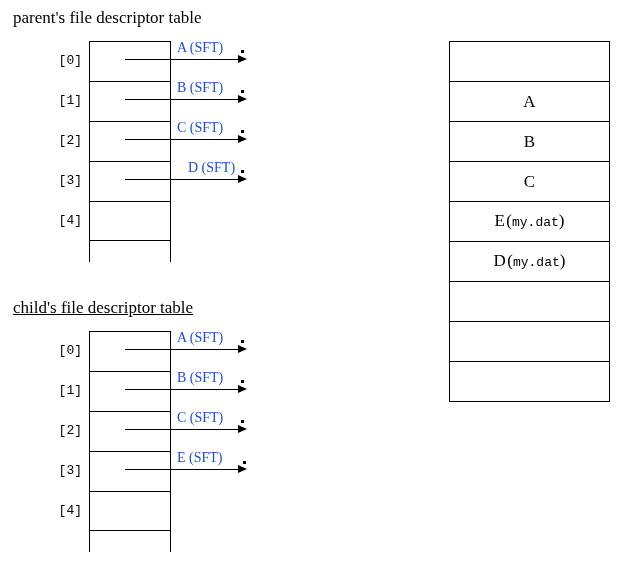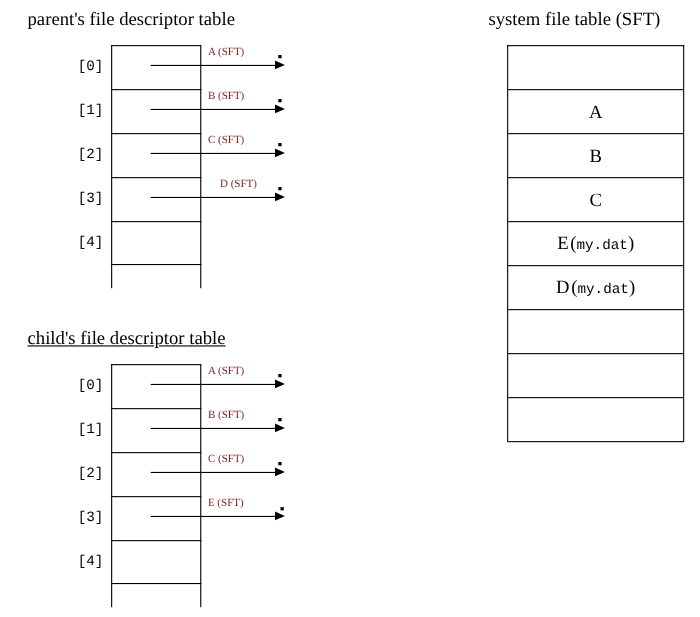--- a/index.html
+++ b/index.html
@@ -11,21 +11,21 @@
   body {
     width: 636px;
     height: 561px;
     position: relative;
     overflow: hidden;
     font-family: "Liberation Serif", serif;
     color: #000000;
   }
   .canvas {
     position: absolute;
-    left: 12px; top: 0;
+    left: 0; top: 0;
     width: 621px;
     height: 561px;
   }
 
   
   .title {
     position: absolute;
     font-family: "Liberation Serif", serif;
     font-size: 17px;
     line-height: 20px;
@@ -90,24 +90,24 @@
     position: absolute;
     top: 1px;
     width: 0; height: 0;
     border-top: 4.5px solid transparent;
     border-bottom: 4.5px solid transparent;
     border-left: 9px solid #000;
   }
   .ptr-label {
     position: absolute;
     font-family: "Liberation Serif", serif;
-    font-size: 10px;
+    font-size: 14px;
     line-height: 16px;
     white-space: nowrap;
-    color: #7f1d1d;
+    color: #1d4ed8;
   }
   .ptr-tick {
     position: absolute;
     width: 3px;
     height: 3px;
     background: #000;
   }
 
   
   #sft-table {
@@ -142,21 +142,20 @@
 </style>
 </head>
 <body>
 
 <div class="canvas">
 
   <div class="title" id="title-parent">parent's file descriptor table</div>
 
   <div class="title" id="title-child">child's file descriptor table</div>
 
-  <div class="title" id="title-sft">system file table (SFT)</div>
 
   <div class="fd-table" id="parent-table" style="left:89px; top:41px; height:221px;">
     <div class="fd-left" style="height:221px;"></div>
     <div class="fd-right" style="height:221px;"></div>
     <div class="fd-row" style="top:0px;"></div>
     <div class="fd-row" style="top:40px;"></div>
     <div class="fd-row" style="top:80px;"></div>
     <div class="fd-row" style="top:120px;"></div>
     <div class="fd-row last-line" style="top:160px;"></div>
   </div>

